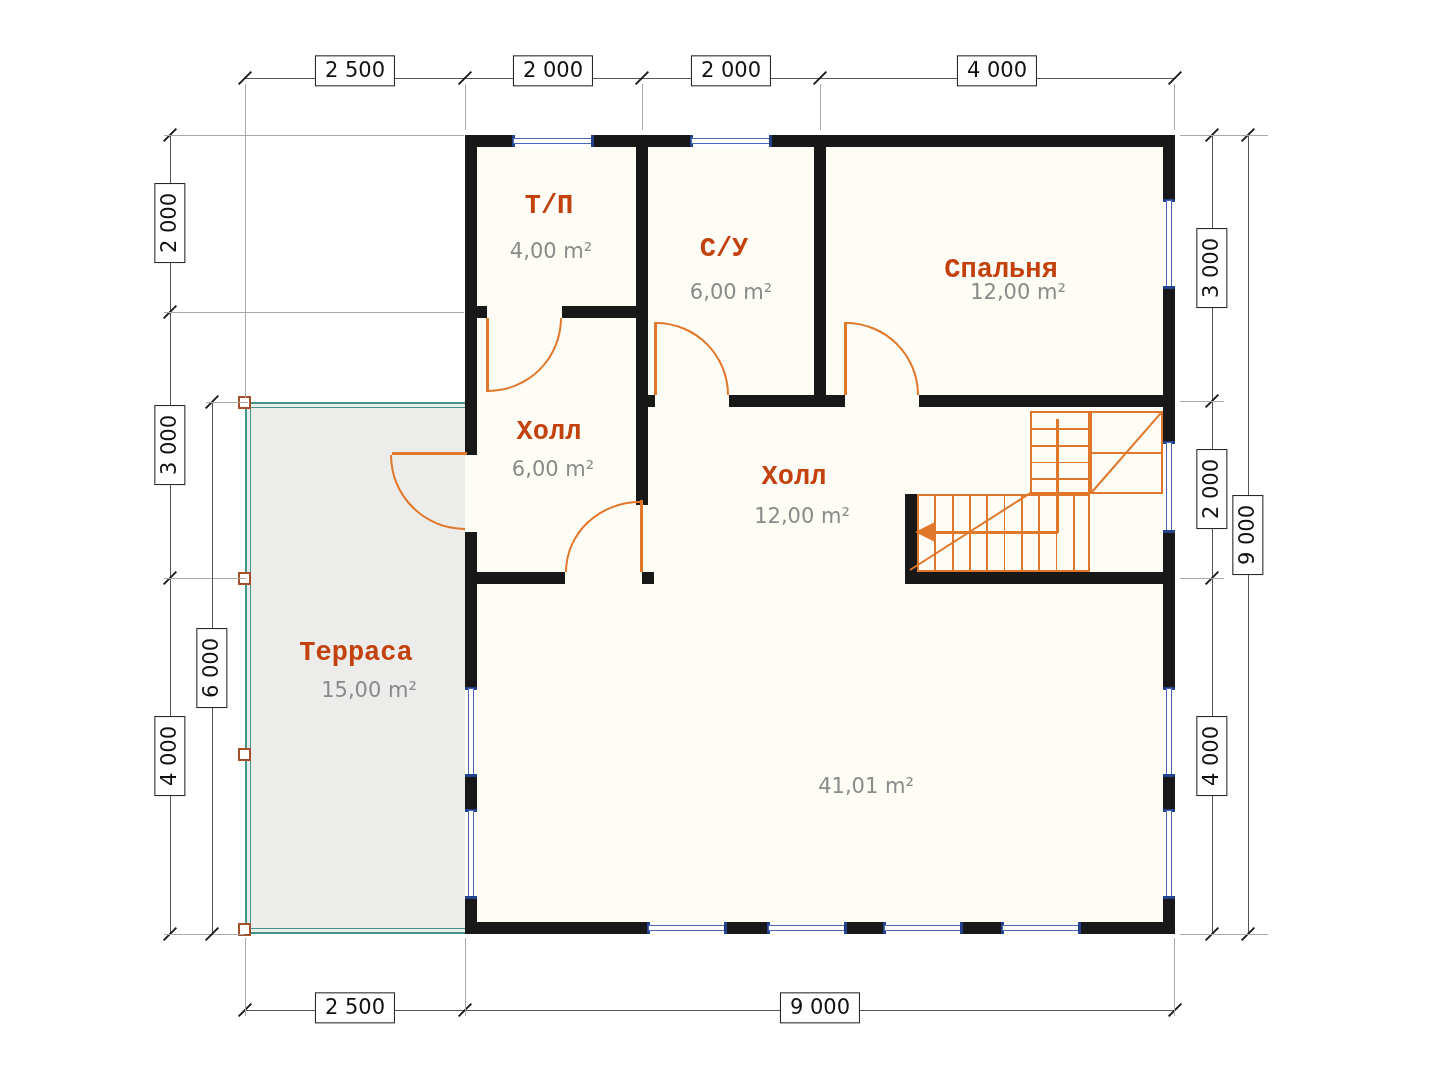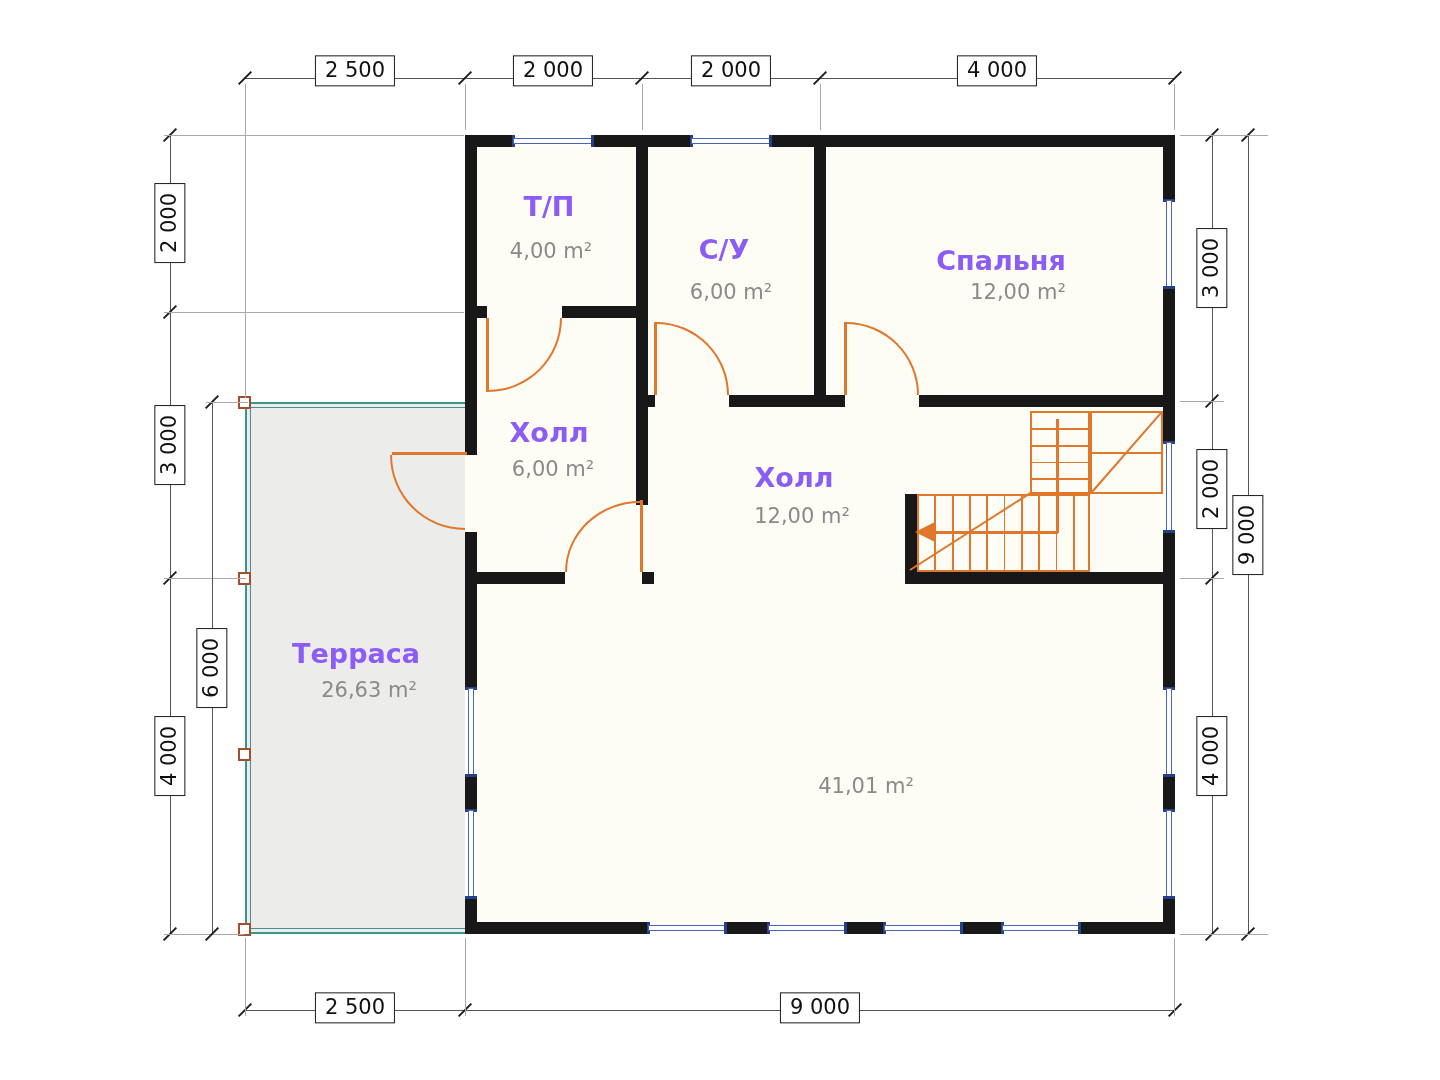--- a/index.html
+++ b/index.html
@@ -42,22 +42,22 @@
   
   .stair-rect { border:2px solid #e0772b; box-sizing:border-box; background:transparent; }
   .treads-v { background:repeating-linear-gradient(90deg, transparent 0 15.5px, #e0772b 15.5px 17.3px); }
   .treads-h { background:repeating-linear-gradient(180deg, transparent 0 15px, #e0772b 15px 16.8px); }
   .oline { background:#e0772b; }
   .diag { height:2px; background:#e0772b; transform-origin:0 50%; }
   .tri-left { width:0; height:0; border-top:10px solid transparent; border-bottom:10px solid transparent;
     border-right:20px solid #e0772b; }
 
   
-  .room-name { color:#8b5cf6; font-size:27px; font-weight:700; white-space:nowrap;
-    transform:translate(-50%,-50%); }
+  .room-name { color:#c2410c; font-size:27px; font-weight:700; white-space:nowrap;
+    transform:translate(-50%,-50%);font-family:Liberation Mono, monospace; }
   .room-area { color:#8a8a8a; font-size:21px; font-weight:400; white-space:nowrap;
     transform:translate(-50%,-50%); }
 
   
   .dim-line-h { height:0; border-top:1.2px solid #555; }
   .dim-line-v { width:0; border-left:1.2px solid #555; }
   .ext-v { width:0; border-left:1px solid #a9a9a9; }
   .ext-h { height:0; border-top:1px solid #a9a9a9; }
   .tick { width:18px; height:0; border-top:2.2px solid #1a1a1a; transform:rotate(-45deg); }
   .dim-label { background:#ffffff; border:1.6px solid #1a1a1a; padding:1px 9px;
@@ -155,28 +155,28 @@
   <div class="abs diag" style="left:1092px;top:491px;width:105px;transform:rotate(-48.9deg)"></div>
   <div class="abs diag" style="left:910px;top:569px;width:145px;transform:rotate(-32.6deg)"></div>
   <div class="abs tri-left" style="left:915px;top:522px"></div>
   <div class="abs oline" style="left:933px;top:531px;width:125px;height:3px"></div>
   <div class="abs oline" style="left:1056px;top:419px;width:3px;height:114px"></div>
 
   <div class="abs room-name" style="left:549px;top:206px">Т/П</div>
   <div class="abs room-area" style="left:551px;top:251px">4,00 m²</div>
   <div class="abs room-name" style="left:724px;top:249px">С/У</div>
   <div class="abs room-area" style="left:731px;top:292px">6,00 m²</div>
-  <div class="abs room-name" style="left:1001px;top:260px">Спальня</div>
+  <div class="abs room-name" style="left:1001px;top:270px">Спальня</div>
   <div class="abs room-area" style="left:1018px;top:292px">12,00 m²</div>
   <div class="abs room-name" style="left:549px;top:432px">Холл</div>
   <div class="abs room-area" style="left:553px;top:469px">6,00 m²</div>
   <div class="abs room-name" style="left:794px;top:477px">Холл</div>
   <div class="abs room-area" style="left:802px;top:516px">12,00 m²</div>
   <div class="abs room-name" style="left:356px;top:653px">Терраса</div>
-  <div class="abs room-area" style="left:369px;top:690px">26,63 m²</div>
+  <div class="abs room-area" style="left:369px;top:690px">15,00 m²</div>
   <div class="abs room-area" style="left:866px;top:786px">41,01 m²</div>
 
   <div class="abs dim-line-h" style="left:245px;top:78px;width:930px"></div>
   <div class="abs tick" style="left:236px;top:77px"></div>
   <div class="abs tick" style="left:456px;top:77px"></div>
   <div class="abs tick" style="left:633px;top:77px"></div>
   <div class="abs tick" style="left:811px;top:77px"></div>
   <div class="abs tick" style="left:1166px;top:77px"></div>
   <div class="abs ext-v" style="left:245px;top:84px;height:314px"></div>
   <div class="abs ext-v" style="left:465px;top:84px;height:46px"></div>

